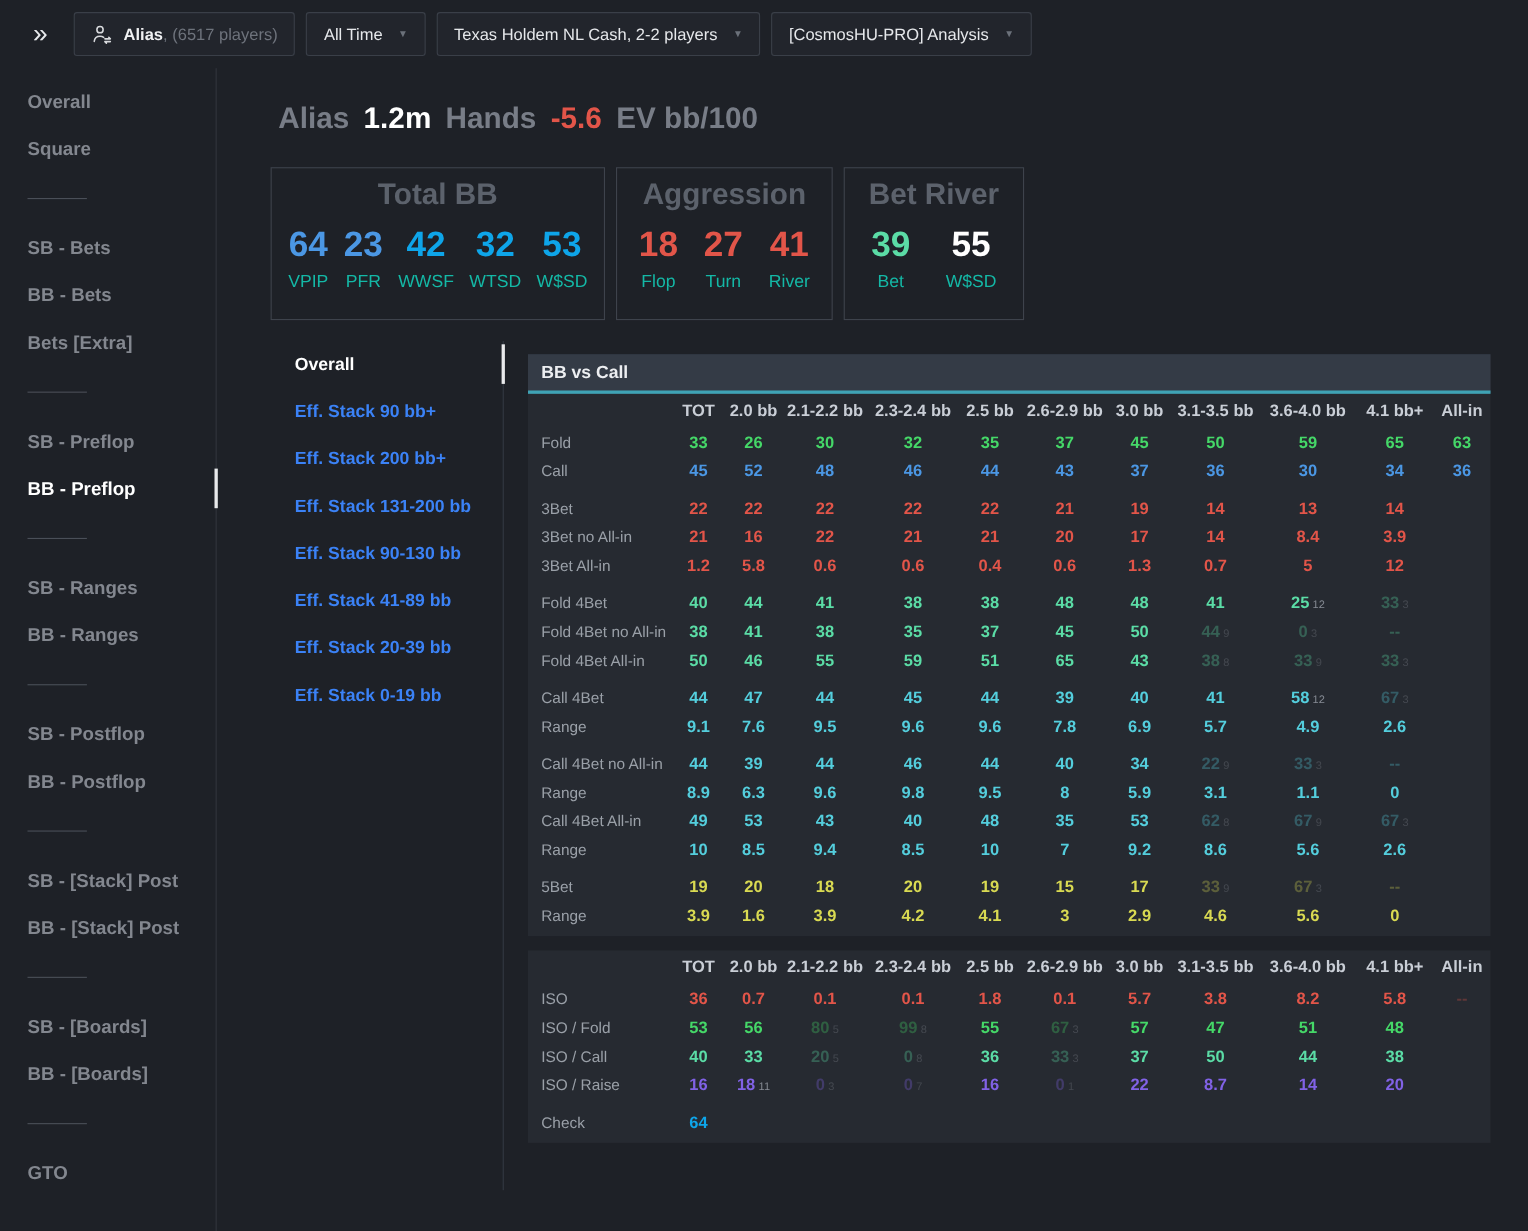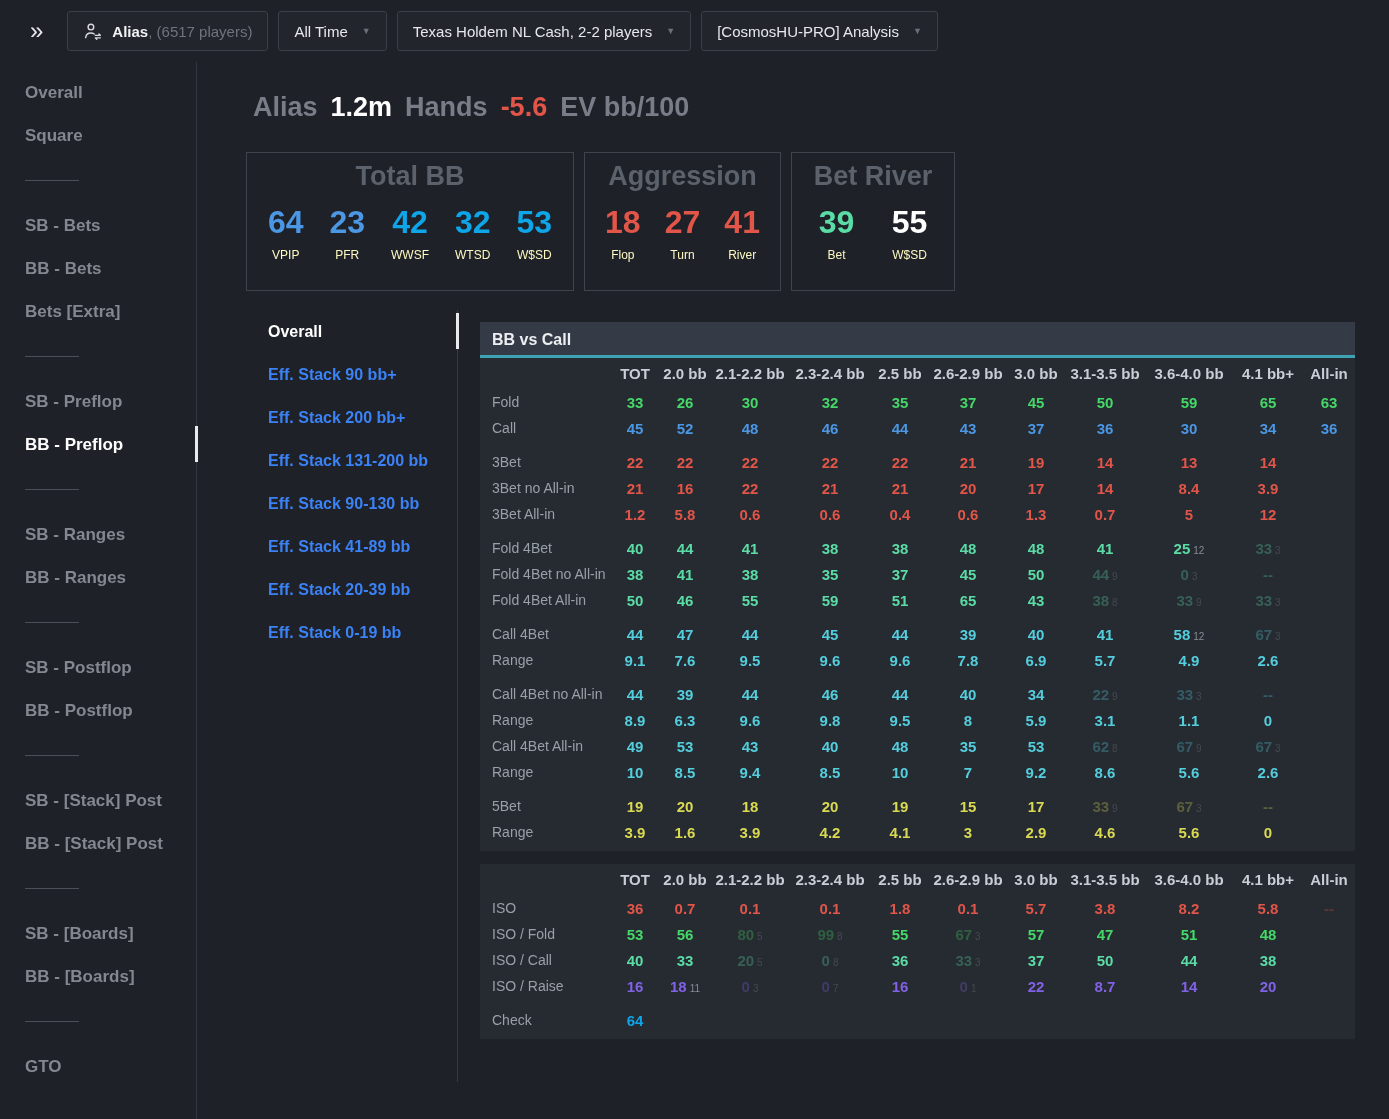--- a/index.html
+++ b/index.html
@@ -29,28 +29,28 @@
   .side-div { height:47px; position:relative; }
   .side-div::after { content:""; position:absolute; left:25px; top:23px; width:54px; border-top:1px solid #4a4f58; }
   .side-marker { position:absolute; right:-2px; width:3px; height:36px; background:#e9eaec; }
   
   #main { position:absolute; left:198px; top:62px; right:0; bottom:0; }
   .header-line { position:absolute; left:55px; top:30px; font-size:27px; font-weight:600; display:flex; gap:13px; align-items:baseline; }
   .h-gray { color:#787d87; }
   
   #panels { position:absolute; left:48px; top:90px; display:flex; gap:10px; }
   .panel { height:139px; border:1px solid #3e434c; padding-top:8px; }
-  .panel:nth-child(1){ width:328px; }
+  .panel:nth-child(1){ width:304px; }
   .panel:nth-child(2){ width:197px; }
   .panel:nth-child(3){ width:164px; }
   .ptitle { text-align:center; font-size:27px; font-weight:600; color:#5c626c; }
   .pstats { display:flex; justify-content:space-around; margin-top:12px; padding:0 8px; }
   .pstat { text-align:center; }
   .pval { font-size:32px; font-weight:600; }
-  .plab { font-size:12px; color:#fef9c3; margin-top:7px; }
+  .plab { font-size:16px; color:#14b8a6; margin-top:7px; }
   
   #tabs { position:absolute; left:52px; top:248px; width:208px; height:772px; border-right:1px solid #343942; }
   .tab { height:43px; line-height:43px; padding-left:18px; font-size:16px; font-weight:600; color:#3b82f6; cursor:pointer; white-space:nowrap; }
   .tab.active { color:#ffffff; }
   .tab-marker { position:absolute; right:-2px; top:3px; width:3px; height:36px; background:#e9eaec; }
   
   #tables { position:absolute; left:282px; top:260px; width:875px; }
   .table { background:#262a31; padding-bottom:6px; }
   .table + .table { margin-top:13px; }
   .tbar { height:36px; line-height:36px; background:#343b46; border-bottom:3px solid #3fa3b5; padding-left:12px; font-size:16px; font-weight:600; color:#eceef1; }

